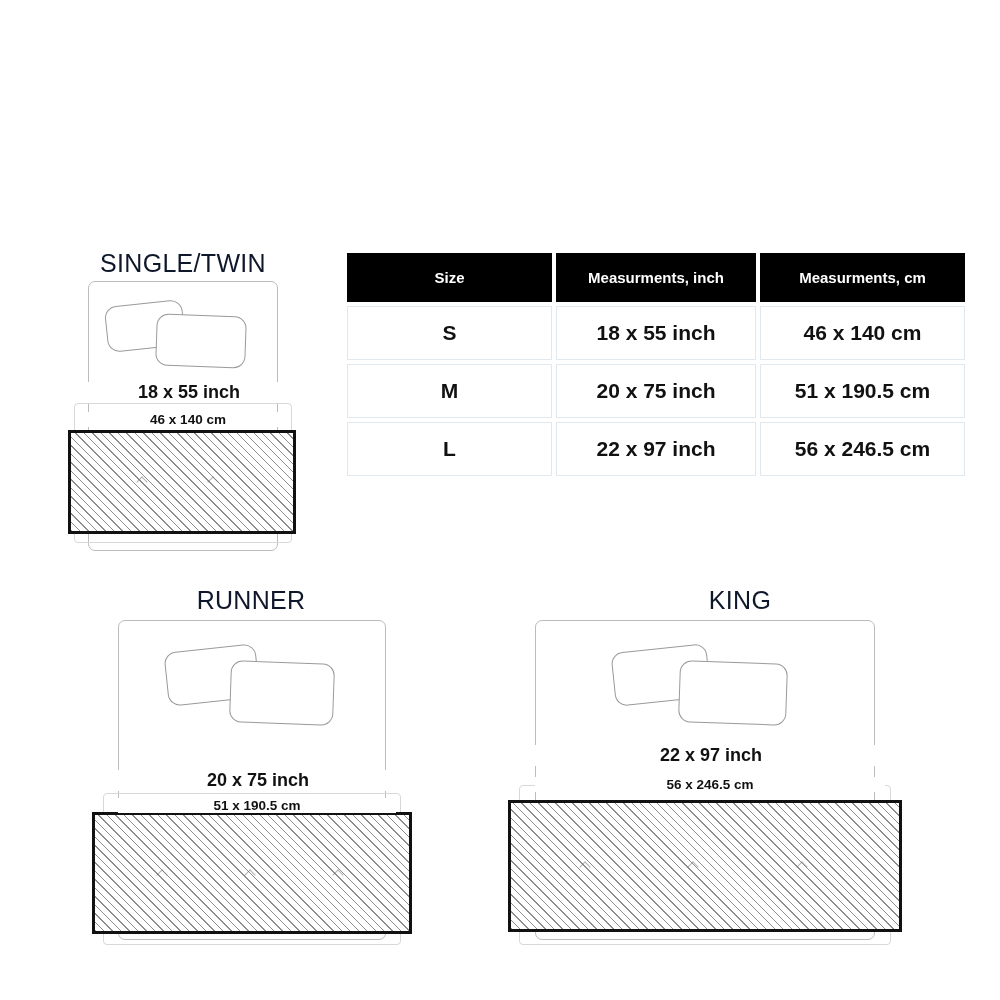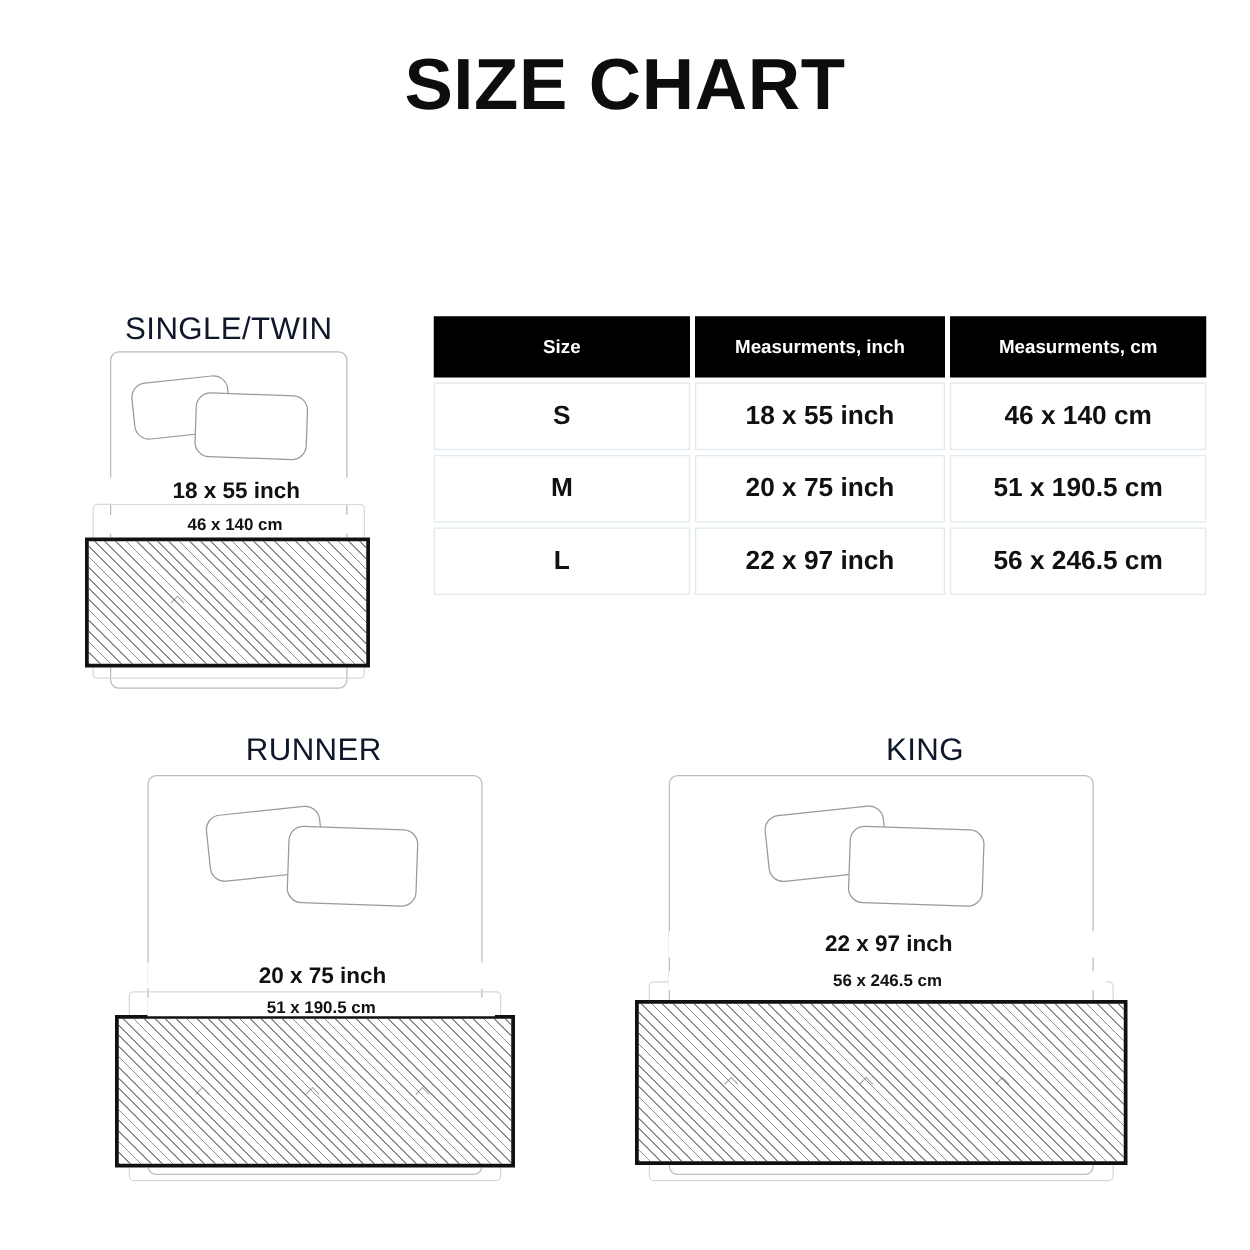--- a/index.html
+++ b/index.html
@@ -149,21 +149,20 @@
     color: #111111;
     z-index: 6;
     background: #ffffff;
     padding: 0 5px;
   }
 </style>
 </head>
 <body>
 
 <div class="title-block">
-  <div class="title-line">SIZE CHART</div>
 </div>
 
 <div class="table-wrap">
   <table class="size-table">
     <colgroup>
         <col class="c1">
         <col class="c2">
         <col class="c3">
       </colgroup>
     <thead>

